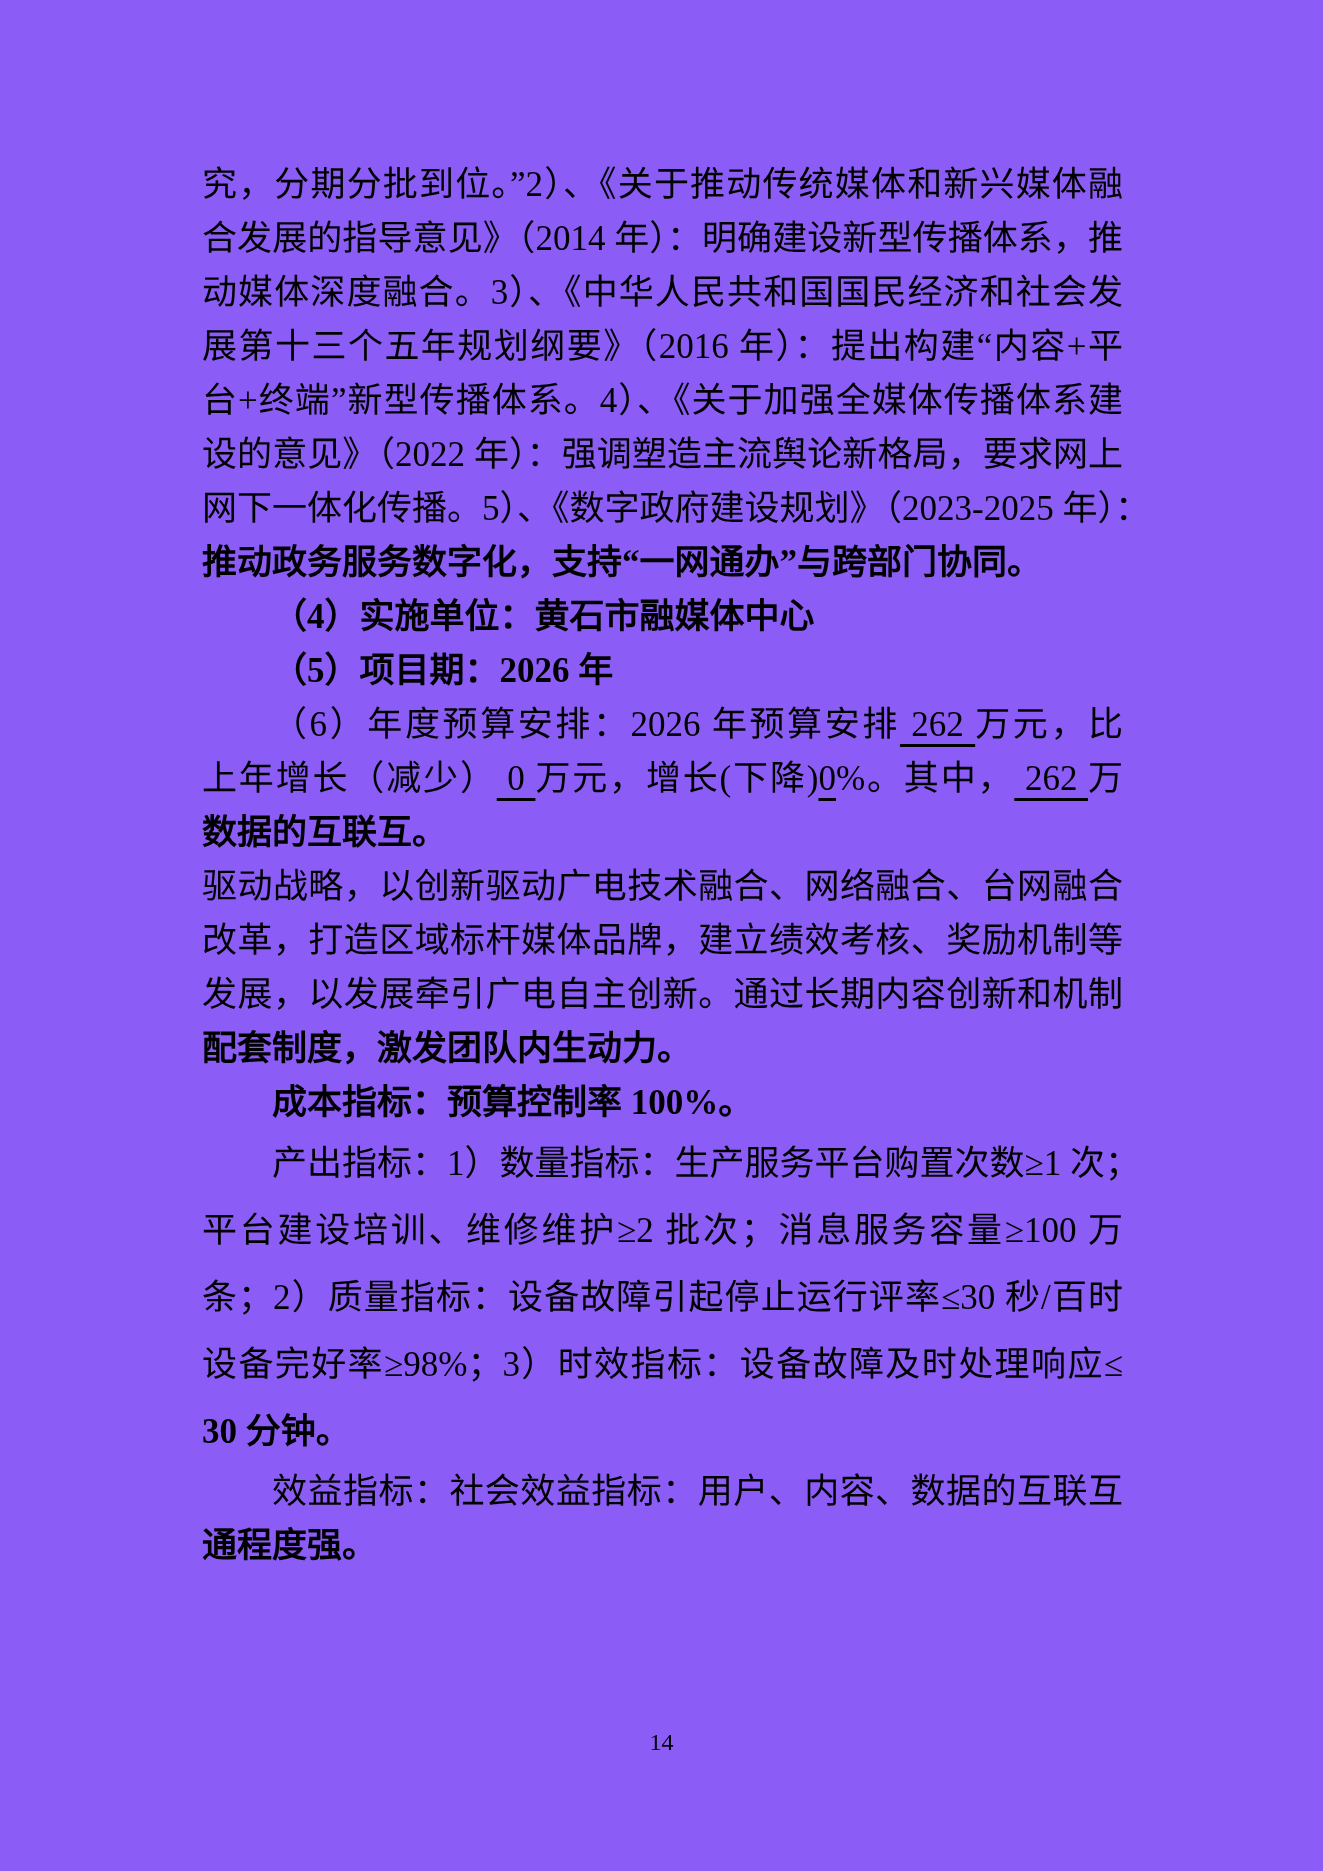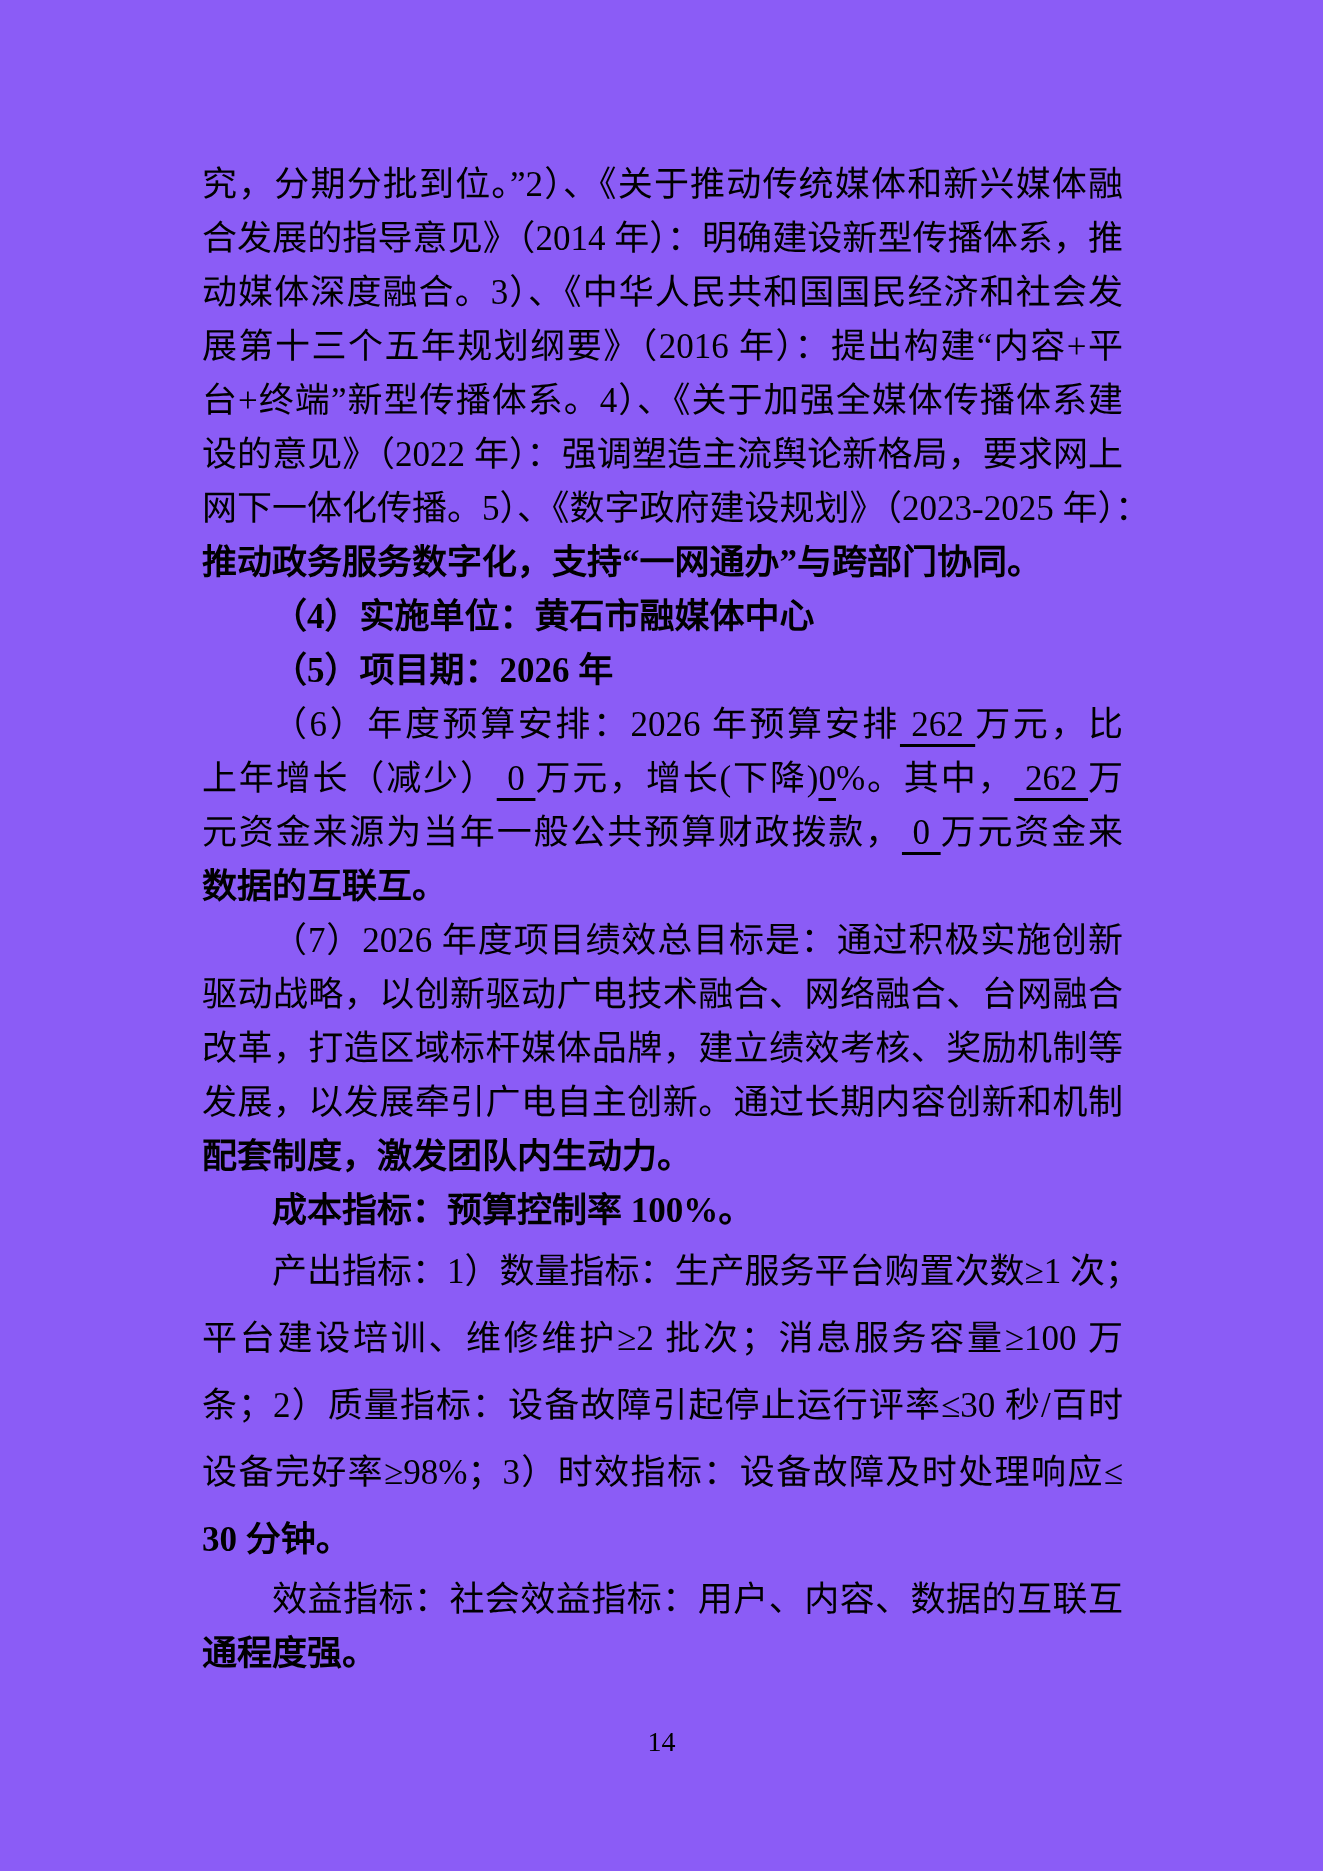--- a/index.html
+++ b/index.html
@@ -52,21 +52,21 @@
     text-decoration: underline;
     text-decoration-thickness: 2.5px;
     text-underline-offset: 8px;
   }
   .footer {
     position: absolute;
     top: 1722px;
     left: 0;
     width: 100%;
     text-align: center;
-    font-size: 28px;
+    font-size: 24px;
     line-height: 40px;
   }
 </style>
 </head>
 <body>
 
 <div class="page">
   <div class="content">
       <div class="para">
         <div class="line"><span>究，分期分批到位。”2）、《关于推动传统媒体和新兴媒体融</span></div>
@@ -80,25 +80,23 @@
       </div>
       <div class="para">
         <div class="line para-end indent"><span>（4）实施单位：黄石市融媒体中心</span></div>
       </div>
       <div class="para">
         <div class="line para-end indent"><span>（5）项目期：2026 年</span></div>
       </div>
       <div class="para">
         <div class="line indent"><span>（6）年度预算安排：2026 年预算安排</span><span class="u"> 262 </span><span> 万元，比</span></div>
         <div class="line"><span>上年增长（减少）</span><span class="u"> 0 </span><span>万元，增长(下降)</span><span class="u">0</span><span>%。其中，</span><span class="u"> 262 </span><span>万</span></div>
-        <div class="line"><span>元资金来源为当年一般公共预算财政拨款，</span><span class="u"> 0 </span><span>万元资金来</span></div>
         <div class="line para-end"><span>数据的互联互。</span></div>
       </div>
       <div class="para">
-        <div class="line indent"><span>（7）2026 年度项目绩效总目标是：通过积极实施创新</span></div>
         <div class="line"><span>驱动战略，以创新驱动广电技术融合、网络融合、台网融合</span></div>
         <div class="line"><span>改革，打造区域标杆媒体品牌，建立绩效考核、奖励机制等</span></div>
         <div class="line"><span>发展，以发展牵引广电自主创新。通过长期内容创新和机制</span></div>
         <div class="line para-end"><span>配套制度，激发团队内生动力。</span></div>
       </div>
       <div class="para">
         <div class="line para-end indent"><span>成本指标：预算控制率 100%。</span></div>
       </div>
       <div class="para loose">
         <div class="line indent"><span>产出指标：1）数量指标：生产服务平台购置次数≥1 次；</span></div>

